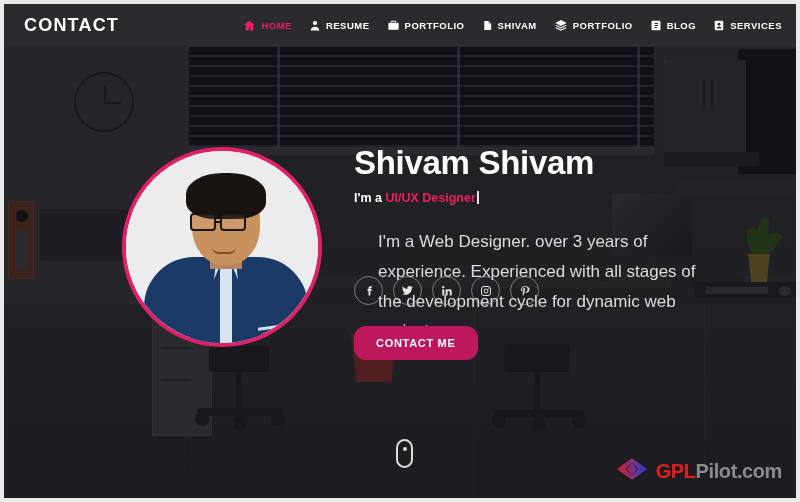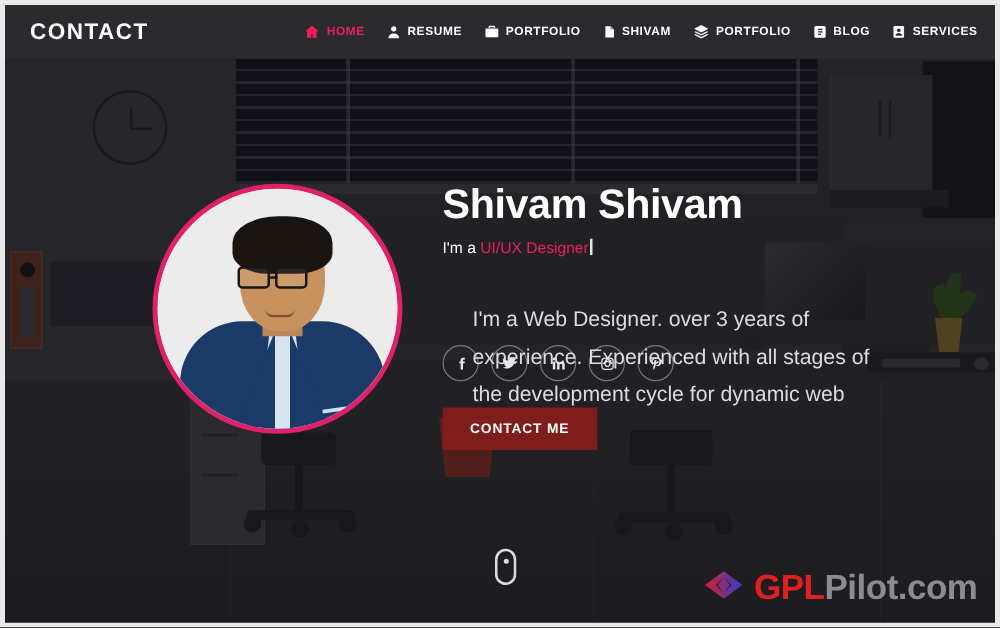--- a/index.html
+++ b/index.html
@@ -343,22 +343,22 @@
     position: absolute; left: 350px; top: 140px;
     width: 420px;
   }
   .hero-name {
     color: #ffffff;
     font-size: 33px; font-weight: bold;
     letter-spacing: -0.3px;
     margin-bottom: 9px;
   }
   .hero-role {
-    font-size: 12.5px; font-weight: normal; color: #ffffff;
-    margin-bottom: 36px;
+    font-size: 12.5px; font-weight: bold; color: #ffffff;
+    margin-bottom: 22px;
   }
   .hero-role .role-accent { color: #ef1d5e; }
   .caret {
     display: inline-block; width: 2px; height: 13px;
     background: #e5e5e5; vertical-align: -2px;
     margin-left: 1px;
   }
   .hero-desc {
     color: #dcdcdc; font-size: 17px; line-height: 1.75;
     max-width: 345px;
@@ -381,42 +381,42 @@
     position: absolute; left: 350px; top: 322px;
     display: flex; gap: 23px;
   }
   .btn {
     height: 34px; padding: 0 22px;
     display: flex; align-items: center; justify-content: center;
     font-size: 11px; font-weight: bold; letter-spacing: 0.7px;
     cursor: pointer; border: none;
     font-family: "Liberation Sans", sans-serif;
   }
-  .btn-primary { background: #7f1d1d; color: #ffffff; }
+  .btn-primary { background: #be185d; color: #ffffff; border-radius: 12px; }
   .btn-secondary { background: #ffffff; color: #ef1d5e; }
 
   .scroll-mouse {
     position: absolute; left: 392px; top: 435px;
     width: 17px; height: 29px;
     border: 2px solid #dcdcdc; border-radius: 9px;
     cursor: pointer;
   }
   .scroll-dot {
     position: absolute; left: 5px; top: 6px;
     width: 4px; height: 4px; border-radius: 50%;
     background: #dcdcdc;
   }
 
   
   .watermark {
     position: absolute; right: 14px; bottom: 12px;
     display: flex; align-items: center; gap: 7px;
     z-index: 40;
   }
-  .wm-text { font-size: 28px; font-weight: bold; letter-spacing: -0.4px; text-align: center; }
+  .wm-text { font-size: 20px; font-weight: bold; letter-spacing: -0.4px; text-align: center; }
   .wm-gpl { color: #e02020; }
   .wm-pilot { color: #8b8b92; }
 </style>
 </head>
 <body>
 
 <div class="frame">
 
   <div class="scene">
     <div class="wall-upper"></div>

